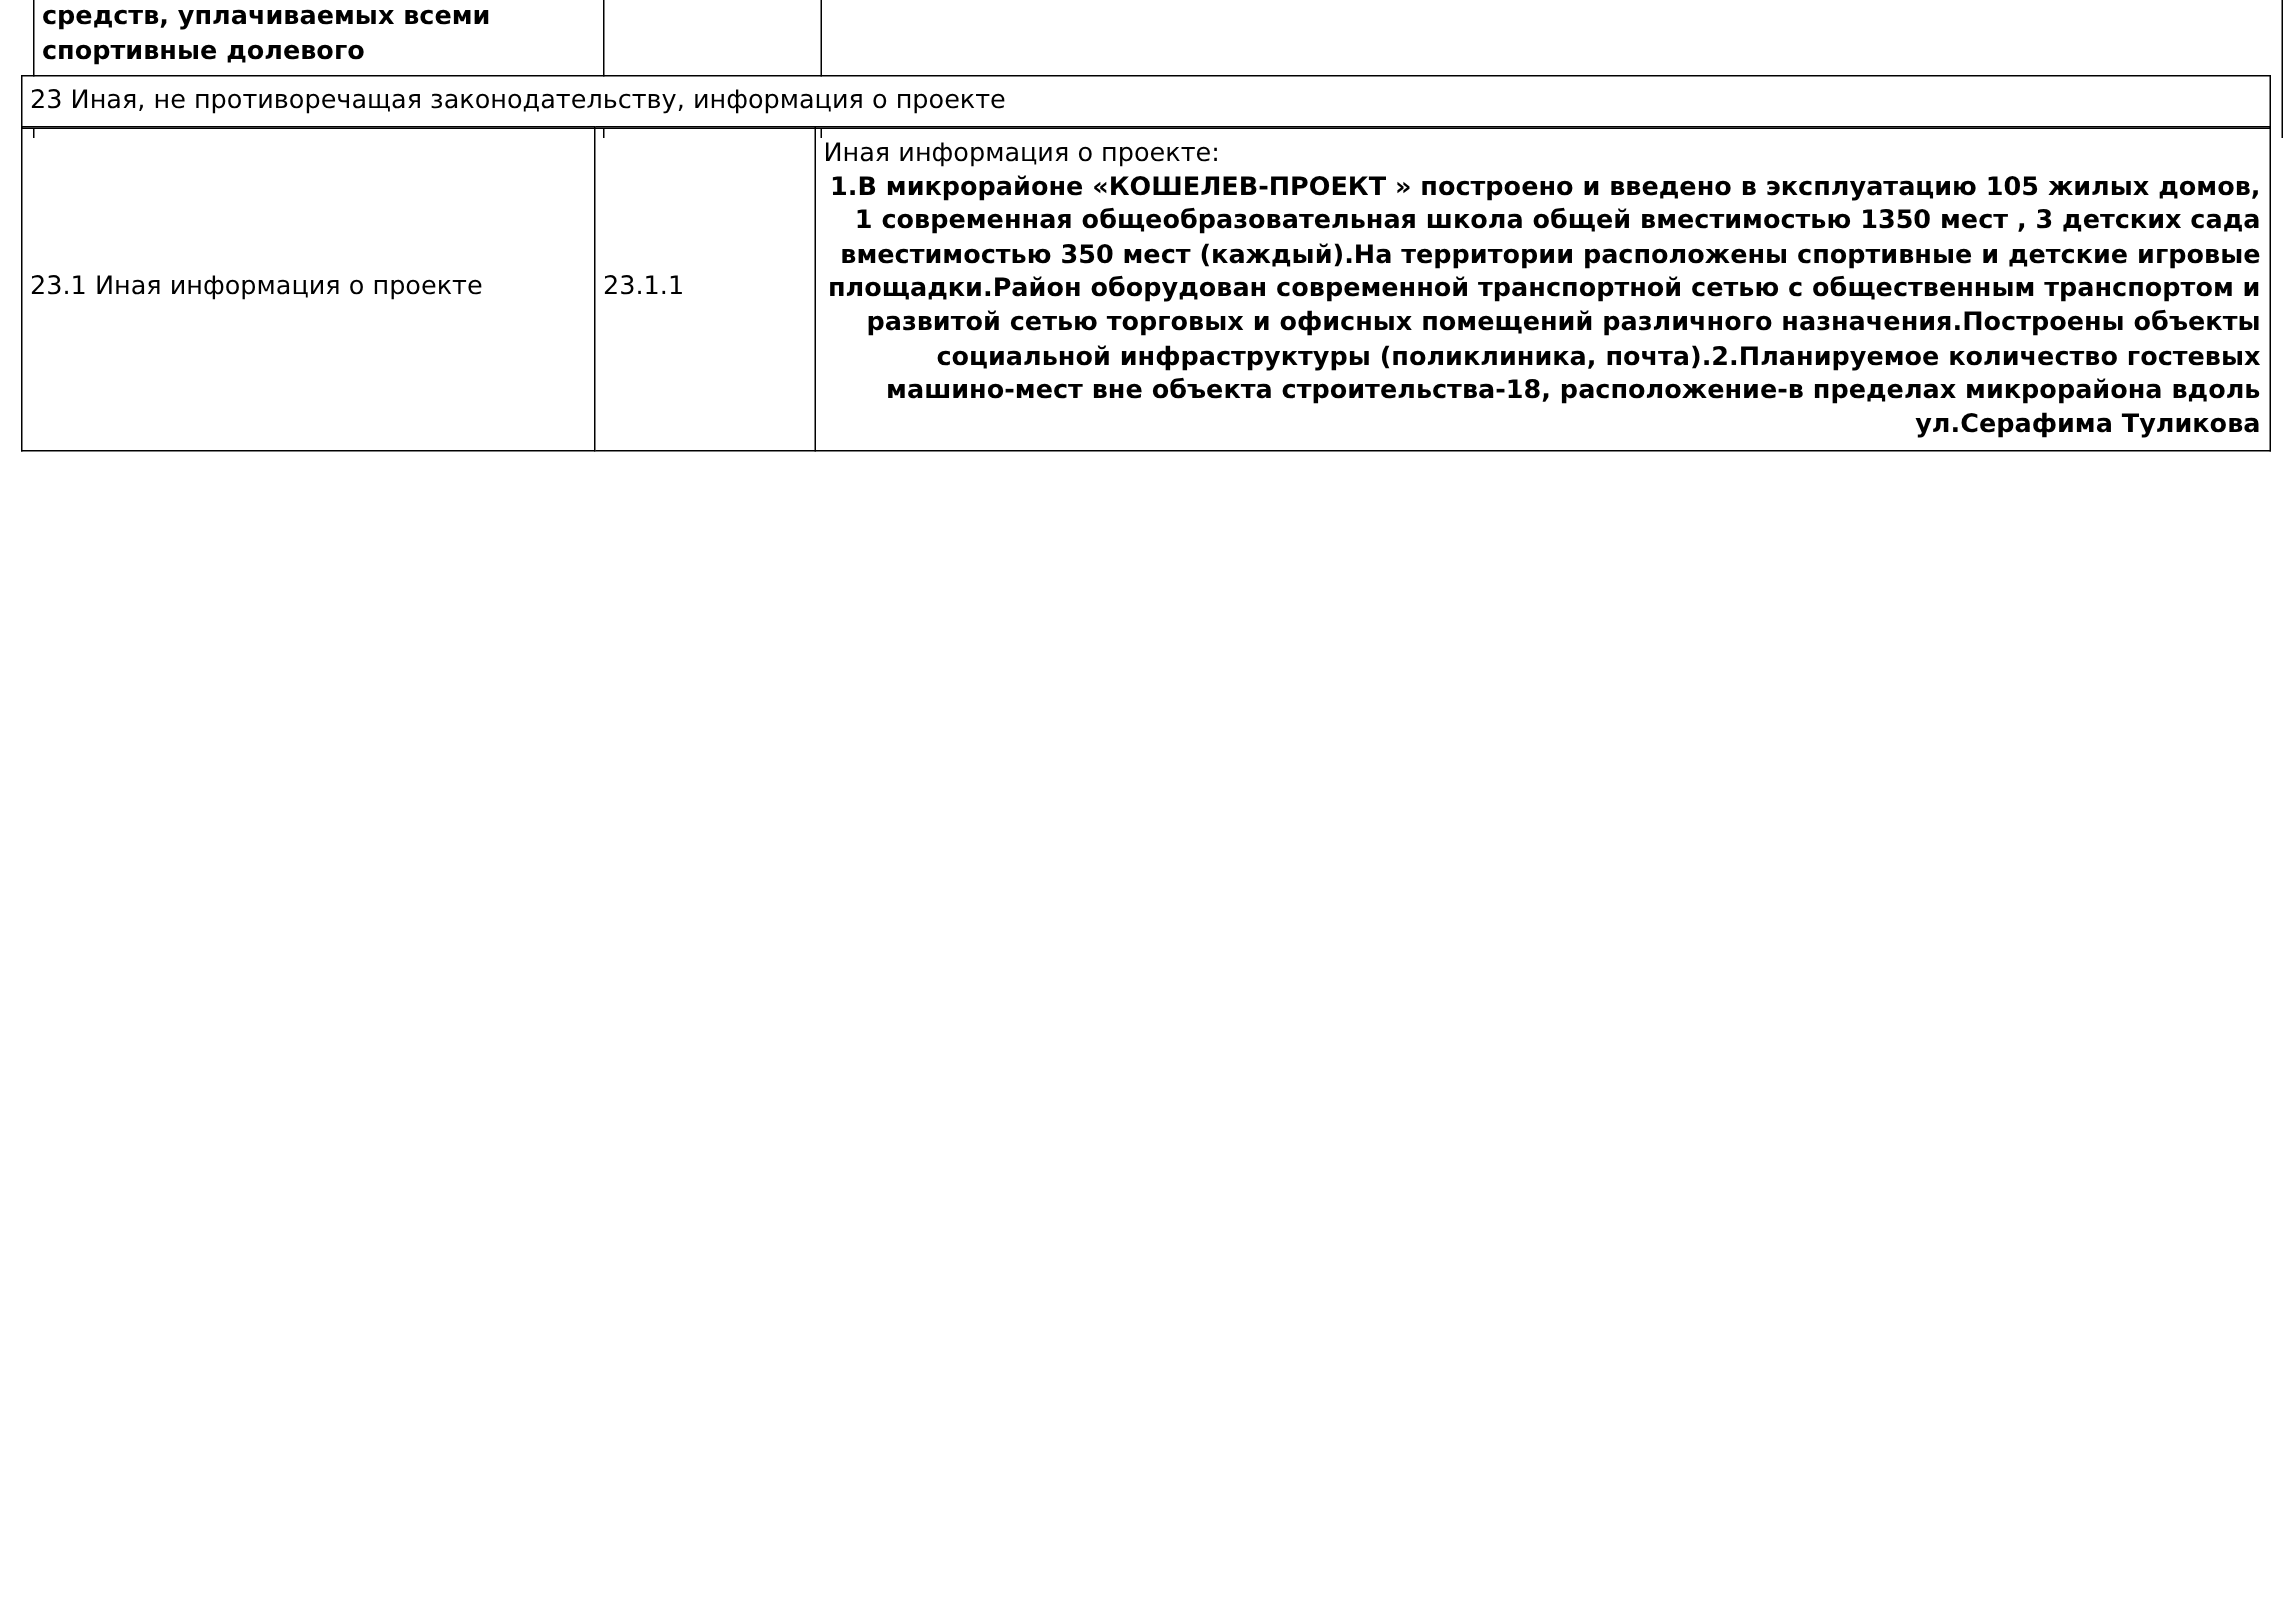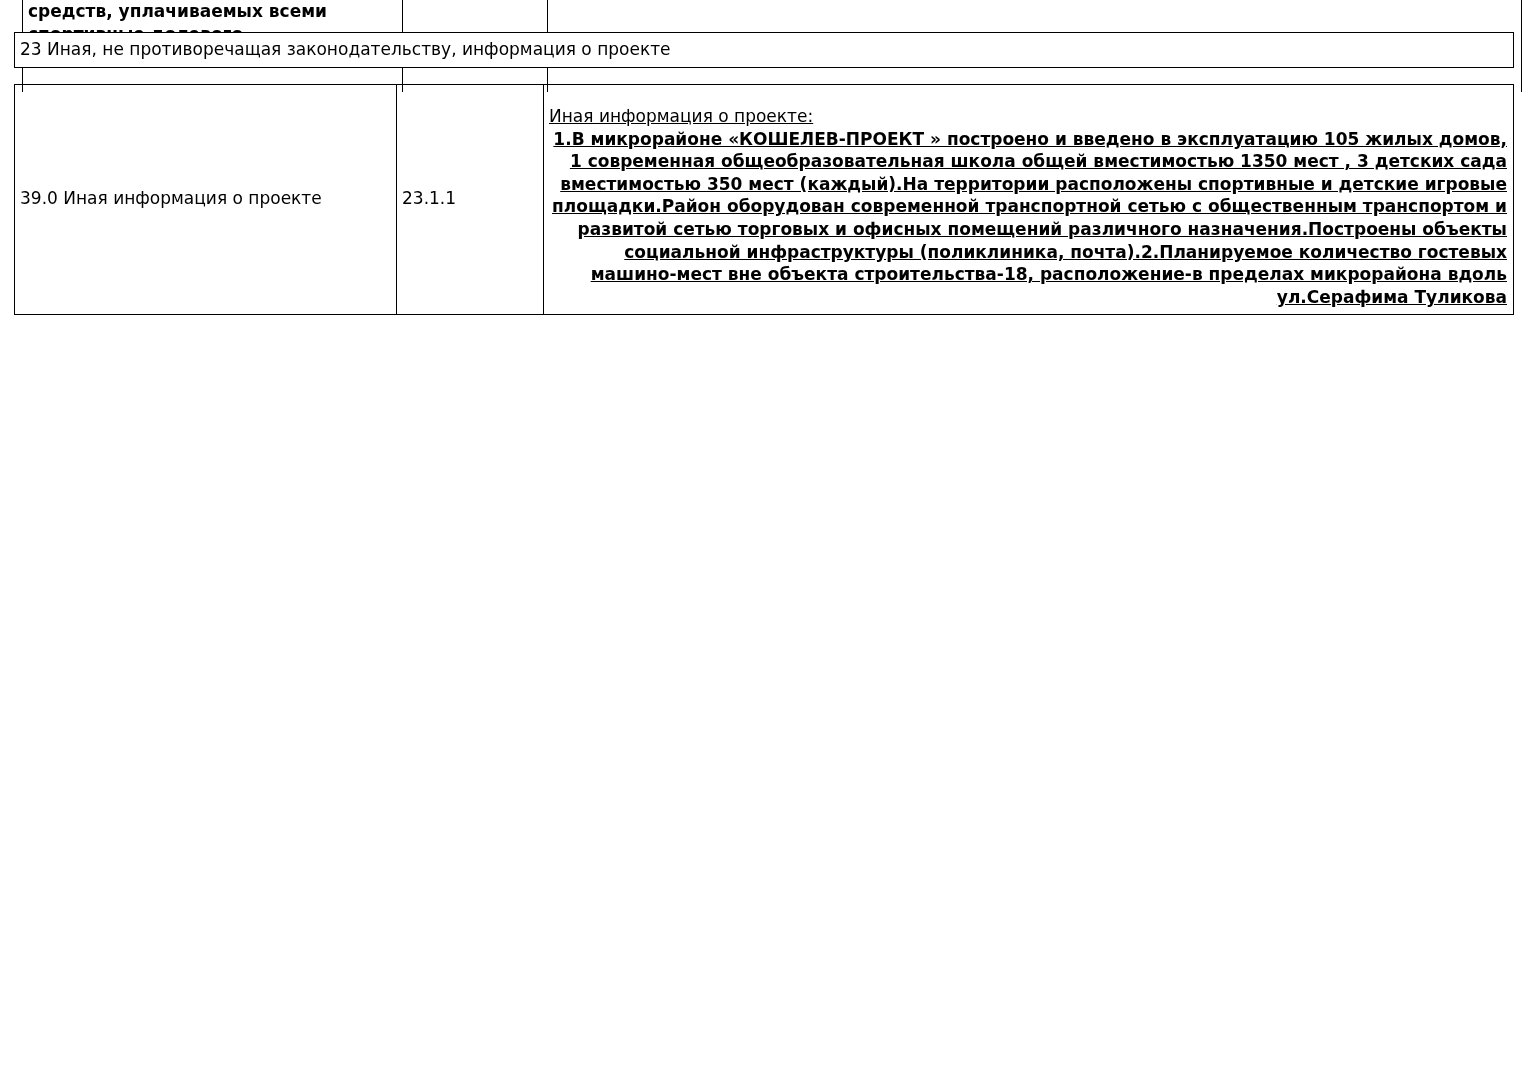--- a/index.html
+++ b/index.html
@@ -48,21 +48,21 @@
     vertical-align: top;
     padding: 0 4px 2px 5px;
     font-size: 17px;
     line-height: 1.34;
     height: 90px;
   }
 
   
   .section-row {
     position: absolute;
-    top: 32px;
+    top: 50px;
     left: 14px;
     width: 1500px;
     background: transparent;
   }
   .section-table {
     border-collapse: collapse;
     table-layout: fixed;
     width: 1500px;
   }
   .section-table td {
@@ -89,22 +89,21 @@
   }
   .main-table td {
     border: 1px solid #000000;
     vertical-align: middle;
     padding: 4px 6px 6px 5px;
     font-size: 17px;
     line-height: 1.33;
   }
   .main-table td.cell-text {
     vertical-align: top;
-    padding-top: 20px;
-    text-decoration: underline;
+    padding-top: 6px;
   }
   .cell-text p {
     margin: 0;
   }
   .bold-body {
     font-weight: bold;
     text-align: right;
   }
   .lead-line {
     font-weight: normal;
@@ -138,21 +137,21 @@
         <td colspan="3">23 Иная, не противоречащая законодательству, информация о проекте</td>
       </tr>
     </tbody>
       </table>
   </div>
 
   <div class="main-table-wrap">
     <table class="main-table">
       <tbody>
           <tr>
-        <td class="col-a">39.0 Иная информация о проекте</td>
+        <td class="col-a">23.1 Иная информация о проекте</td>
         <td class="col-b">23.1.1</td>
         <td class="col-c cell-text">
           <p class="lead-line">Иная информация о проекте:</p>
           <p class="bold-body">1.В микрорайоне «КОШЕЛЕВ-ПРОЕКТ » построено и введено в эксплуатацию 105 жилых домов, 1 современная общеобразовательная школа общей вместимостью 1350 мест , 3 детских сада вместимостью 350 мест (каждый).На территории расположены спортивные и детские игровые площадки.Район оборудован современной транспортной сетью с общественным транспортом и развитой сетью торговых и офисных помещений различного назначения.Построены объекты социальной инфраструктуры (поликлиника, почта).2.Планируемое количество гостевых машино-мест вне объекта строительства-18, расположение-в пределах микрорайона вдоль ул.Серафима Туликова</p>
         </td>
       </tr>
     </tbody>
       </table>
   </div>
 

